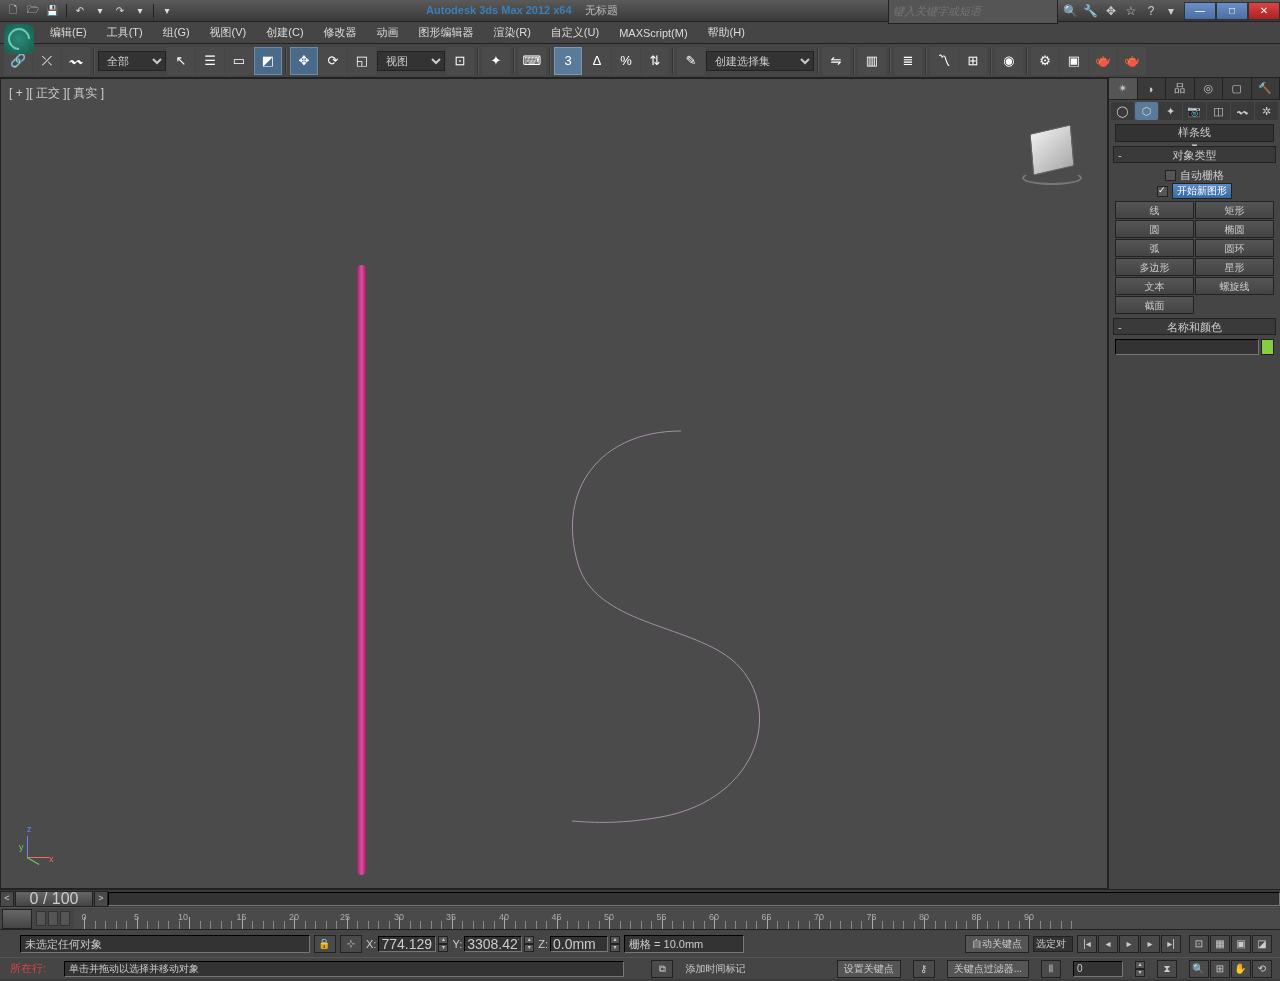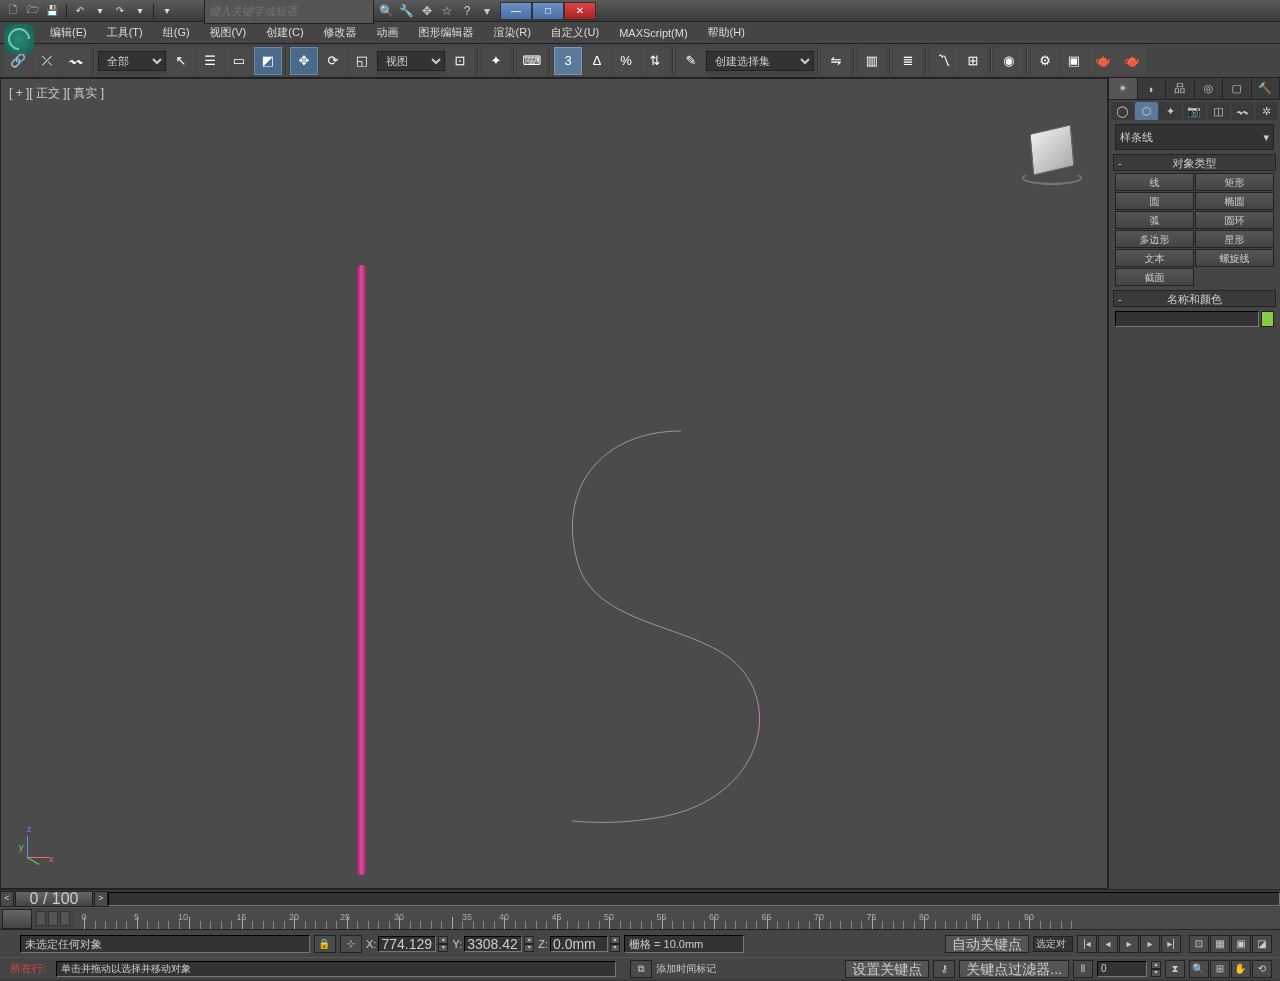--- a/index.html
+++ b/index.html
@@ -53,21 +53,21 @@
     .axis-lines .ly { position: absolute; width: 14px; height: 1px; background: #6c6; bottom: 0; transform: rotate(30deg); transform-origin: left; }
     
     
     .cmd-panel { width: 172px; background: #454545; border-left: 1px solid #222; display: flex; flex-direction: column; }
     .cmd-tabs { display: flex; height: 22px; border-bottom: 1px solid #222; }
     .cmd-tab { flex: 1; display: flex; align-items: center; justify-content: center; background: #3a3a3a; border-right: 1px solid #222; color: #ccc; }
     .cmd-tab.active { background: #555; }
     .sub-tabs { display: flex; height: 22px; padding: 2px; gap: 1px; }
     .sub-tab { flex: 1; height: 18px; background: #3a3a3a; display: flex; align-items: center; justify-content: center; border-radius: 2px; }
     .sub-tab.active { background: #5a7a9a; }
-    .shape-type-combo { margin: 2px 6px; height: 18px; background: #333; border: 1px solid #222; color: #ccc; padding: 12px 4px; display: flex; align-items: center; justify-content: space-between; }
+    .shape-type-combo { margin: 2px 6px; height: 18px; background: #333; border: 1px solid #222; color: #ccc; padding: 0 4px; display: flex; align-items: center; justify-content: space-between; flex-direction: column; }
     
     .rollout-header { height: 17px; background: #3a3a3a; border: 1px solid #222; color: #ccc; text-align: center; line-height: 16px; margin: 2px 4px 0; position: relative; font-size: 10px; }
     .rollout-header .minus { position: absolute; left: 4px; }
     .rollout-body { padding: 2px 6px; }
     .obj-type-checks { padding: 2px 0; }
     .chk-row { display: flex; align-items: center; justify-content: center; gap: 4px; height: 16px; }
     .chk { width: 11px; height: 11px; border: 1px solid #222; background: #555; position: relative; }
     .chk.on::after { content: "✓"; position: absolute; font-size: 9px; left: 0px; top: -2px; color: #fff; }
     .start-new { background: linear-gradient(#5a8ac4, #3a6aa4); border: 1px solid #222; color: #fff; font-size: 10px; height: 16px; padding: 0 4px; display: flex; align-items: center; }
     
@@ -92,24 +92,24 @@
     
     
     .statusbar1 { height: 28px; background: #454545; display: flex; align-items: center; border-top: 1px solid #222; padding: 13px 4px; gap: 4px; }
     .cmdline-label { color: #d44; padding: 0 6px; font-size: 11px; }
     .status-field { height: 18px; background: #333; border: 1px inset #222; color: #ccc; padding: 0 4px; line-height: 16px; }
     .coord-group { display: flex; align-items: center; gap: 2px; }
     .coord-label { color: #ccc; }
     .coord-input { width: 58px; height: 16px; background: #333; border: 1px inset #222; color: #ccc; padding: 0 2px; font-size: 14px; }
     .spinner { width: 10px; display: flex; flex-direction: column; }
     .spinner div { height: 8px; background: #555; border: 1px solid #222; font-size: 6px; color: #ccc; text-align: center; line-height: 5px; }
-    .auto-key { height: 18px; background: #555; border: 1px solid #222; padding: 0 6px; line-height: 16px; color: #ccc; font-size: 14px; }
+    .auto-key { height: 18px; background: #555; border: 1px solid #222; padding: 0 6px; line-height: 16px; color: #ccc; font-size: 10px; }
     .sel-combo { width: 40px; height: 16px; background: #333; border: 1px solid #222; color: #ccc; font-size: 10px; padding: 0 2px; }
     
-    .statusbar2 { height: 22px; background: #454545; display: flex; align-items: center; border-top: 1px solid #555; padding: 0 4px; gap: 4px; }
+    .statusbar2 { height: 22px; background: #454545; display: flex; align-items: center; border-top: 1px solid #555; padding: 0 4px; gap: 12px; }
     .prompt-field { flex: 0 0 560px; height: 16px; background: #333; border: 1px inset #222; color: #ccc; padding: 0 4px; line-height: 14px; font-size: 10px; }
     .mini-btn { width: 22px; height: 18px; background: #4a4a4a; border: 1px solid #222; color: #ccc; display: flex; align-items: center; justify-content: center; font-size: 10px; }
     .addtime { color: #ccc; font-size: 10px; }
     
     .watermark { position: absolute; right: 70px; bottom: 60px; width: 230px; height: 120px; background: #4a4a4a; display: flex; align-items: center; justify-content: center; gap: 10px; }
     .wm-icon { width: 50px; height: 50px; border: 3px solid #fff; border-radius: 12px; display: flex; align-items: center; justify-content: center; }
     .wm-icon::before { content: ""; width: 0; height: 0; border-left: 16px solid #fff; border-top: 10px solid transparent; border-bottom: 10px solid transparent; margin-left: 4px; }
     .wm-text { color: #fff; }
     .wm-text .big { font-size: 22px; font-weight: bold; letter-spacing: 2px; }
     .wm-text .small { font-size: 11px; letter-spacing: 2px; }
@@ -130,20 +130,23 @@
     <div class="qat-btn">🗋</div>
     <div class="qat-btn">🗁</div>
     <div class="qat-btn">💾</div>
     <div class="qat-sep"></div>
     <div class="qat-btn">↶</div>
     <div class="qat-btn">▾</div>
     <div class="qat-btn">↷</div>
     <div class="qat-btn">▾</div>
     <div class="qat-sep"></div>
     <div class="qat-btn">▾</div>
+  </div>
+  <div class="title-text">
+    <span class="product">Autodesk 3ds Max  2012 x64</span>&nbsp;&nbsp;&nbsp;&nbsp;<span>无标题</span>
   </div>
   <input class="search-box" placeholder="键入关键字或短语" style="">
   <div class="title-icons">
     <div class="title-icon">🔍</div>
     <div class="title-icon">🔧</div>
     <div class="title-icon">✥</div>
     <div class="title-icon">☆</div>
     <div class="title-icon">?</div>
     <div class="title-icon">▾</div>
   </div>
@@ -259,20 +262,30 @@
       <div class="sub-tab">✲</div>
     </div>
     <div class="shape-type-combo">
       <span>样条线</span>
         <span>▾</span>
     </div>
     <div class="rollout-header">
       <span class="minus">-</span><span>对象类型</span>
     </div>
     <div class="rollout-body">
+      <div class="obj-type-checks">
+        <div class="chk-row">
+            <span class="chk"></span>
+            <span>自动栅格</span>
+          </div>
+        <div class="chk-row">
+            <span class="chk on"></span>
+            <span class="start-new">开始新图形</span>
+          </div>
+      </div>
       <div class="shape-grid">
         <div class="shape-btn">线</div>
         <div class="shape-btn">矩形</div>
         <div class="shape-btn">圆</div>
         <div class="shape-btn">椭圆</div>
         <div class="shape-btn">弧</div>
         <div class="shape-btn">圆环</div>
         <div class="shape-btn">多边形</div>
         <div class="shape-btn">星形</div>
         <div class="shape-btn">文本</div>
@@ -341,21 +354,21 @@
       <div class="tick" style="left: 293.5px;"></div>
       <div class="tick" style="left: 304px;"></div>
       <div class="tick" style="left: 314.5px;"></div>
       <div class="tick major" style="left: 325px;"></div>
       <div class="tick-label" style="left: 325px;">30</div>
       <div class="tick" style="left: 335.5px;"></div>
       <div class="tick" style="left: 346px;"></div>
       <div class="tick" style="left: 356.5px;"></div>
       <div class="tick" style="left: 367px;"></div>
       <div class="tick major" style="left: 377.5px;"></div>
-      <div class="tick-label" style="left: 393px;">35</div>
+      <div class="tick-label" style="left: 377px;">35</div>
       <div class="tick" style="left: 388px;"></div>
       <div class="tick" style="left: 398.5px;"></div>
       <div class="tick" style="left: 409px;"></div>
       <div class="tick" style="left: 419.5px;"></div>
       <div class="tick major" style="left: 430px;"></div>
       <div class="tick-label" style="left: 430px;">40</div>
       <div class="tick" style="left: 440.5px;"></div>
       <div class="tick" style="left: 451px;"></div>
       <div class="tick" style="left: 461.5px;"></div>
       <div class="tick" style="left: 472px;"></div>

